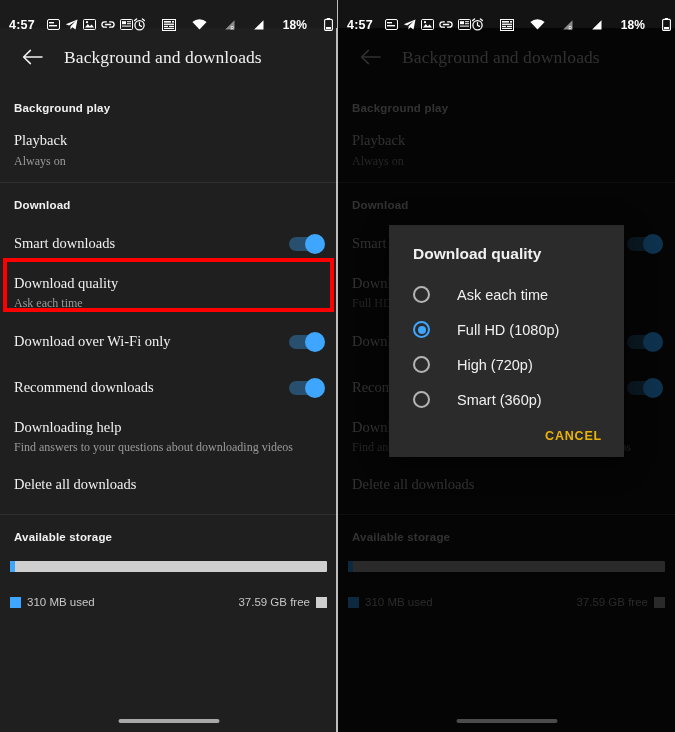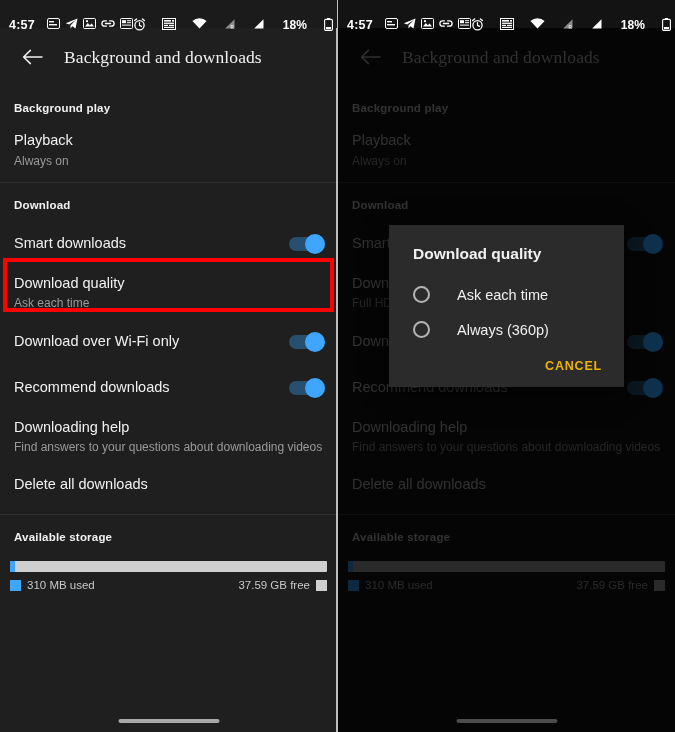--- a/index.html
+++ b/index.html
@@ -9,53 +9,53 @@
   .panel{position:absolute;top:0;height:732px;width:337px;overflow:hidden;background:#1f1f1f;}
   .panel.left{left:0;}
   .panel.right{left:338px;width:337px;background:#0d0d0d;}
   .gap{position:absolute;left:336px;top:0;width:3px;height:732px;background:#bdbdbd;}
 
   
   .statusbar{position:relative;height:28px;background:#1b1b1b;display:flex;align-items:center;
              padding:0 9px;box-sizing:border-box;color:#ffffff;z-index:60;}
   .panel.right .statusbar{background:#131313;}
   .sb-time{font-size:12.5px;font-weight:600;letter-spacing:.2px;margin-right:7px;}
-  .sb-left,.sb-right{display:flex;gap:5px;margin-top:21px;}
+  .sb-left,.sb-right{display:flex;align-items:center;gap:5px;margin-top:21px;}
   .sb-right{margin-left:auto;gap:16px;}
   .sb-pct{font-size:12px;font-weight:600;margin:0 1px 0 2px;}
   .ic{display:inline-block;line-height:0;}
   .ic svg{display:block;}
 
   
   .appbar{height:58px;display:flex;align-items:center;padding:0 0 0 12px;box-sizing:border-box;font-family:Liberation Serif, serif;}
   .back-btn{width:40px;height:40px;display:flex;align-items:center;justify-content:center;flex:0 0 auto;}
   .appbar-title{font-size:17.5px;color:#f1f1f1;font-weight:400;margin-left:12px;letter-spacing:.1px;}
 
   
   .content{position:relative;}
   .section-head{font-size:11.5px;font-weight:700;color:#f1f1f1;padding:16px 14px 10px 14px;letter-spacing:.2px;}
   .divider{height:1px;background:#303030;margin:6px 0 0 0;}
 
   .row{position:relative;display:flex;align-items:center;min-height:46px;padding:7px 14px;box-sizing:border-box;}
-  .row .texts{flex:1 1 auto;min-width:0;}
+  .row .texts{flex:1 1 auto;min-width:0;font-family:Liberation Serif, serif;}
   .row-title{font-size:14.5px;color:#f1f1f1;line-height:1.35;font-weight:400;}
   .row-sub{font-size:12px;color:#9a9a9a;line-height:1.35;margin-top:2px;}
 
   .switch{position:relative;width:34px;height:14px;border-radius:7px;background:#28506e;flex:0 0 auto;margin-left:10px;}
   .switch .knob{position:absolute;top:-3px;right:-2px;width:20px;height:20px;border-radius:50%;background:#3ea6ff;}
 
   
   .highlight{position:absolute;left:3px;top:258px;width:331px;height:54px;border:4px solid #fe0000;
              box-sizing:border-box;z-index:25;pointer-events:none;}
 
   
   .storage-wrap{padding:8px 10px 0 10px;}
   .bar{position:relative;height:11px;background:#cfcfcf;border-radius:1px;overflow:hidden;}
   .bar .used{position:absolute;left:0;top:0;bottom:0;width:1.6%;background:#3ea6ff;}
-  .legend{display:flex;align-items:center;justify-content:space-between;padding:7px 10px 0 10px;}
+  .legend{display:flex;align-items:center;justify-content:space-between;padding:24px 10px 0 10px;}
   .legend .item{display:flex;align-items:center;gap:6px;font-size:11.5px;color:#c8c8c8;}
   .sw-blue{width:11px;height:11px;background:#3ea6ff;flex:0 0 auto;}
   .sw-gray{width:11px;height:11px;background:#cfcfcf;flex:0 0 auto;}
 
   
   .navpill{position:absolute;left:50%;transform:translateX(-50%);bottom:9px;width:101px;height:4px;
            border-radius:2px;background:#a8a8a8;}
 
   
   .scrim{position:absolute;left:0;top:28px;right:0;bottom:0;background:rgba(0,0,0,.55);z-index:30;}
@@ -456,22 +456,30 @@
     <div class="scrim"></div>
 
     <div class="dialog">
       <div class="dlg-title">Download quality</div>
 
       <div class="opt">
         <span class="radio"></span>
         <span class="opt-label">Ask each time</span>
       </div>
       <div class="opt">
+        <span class="radio sel"></span>
+        <span class="opt-label">Full HD (1080p)</span>
+      </div>
+      <div class="opt">
         <span class="radio"></span>
-        <span class="opt-label">Always (360p)</span>
+        <span class="opt-label">High (720p)</span>
+      </div>
+      <div class="opt">
+        <span class="radio"></span>
+        <span class="opt-label">Smart (360p)</span>
       </div>
 
       <div class="dlg-actions">
         <span class="cancel">CANCEL</span>
       </div>
     </div>
 
     <div class="navpill"></div>
   </div>
 

